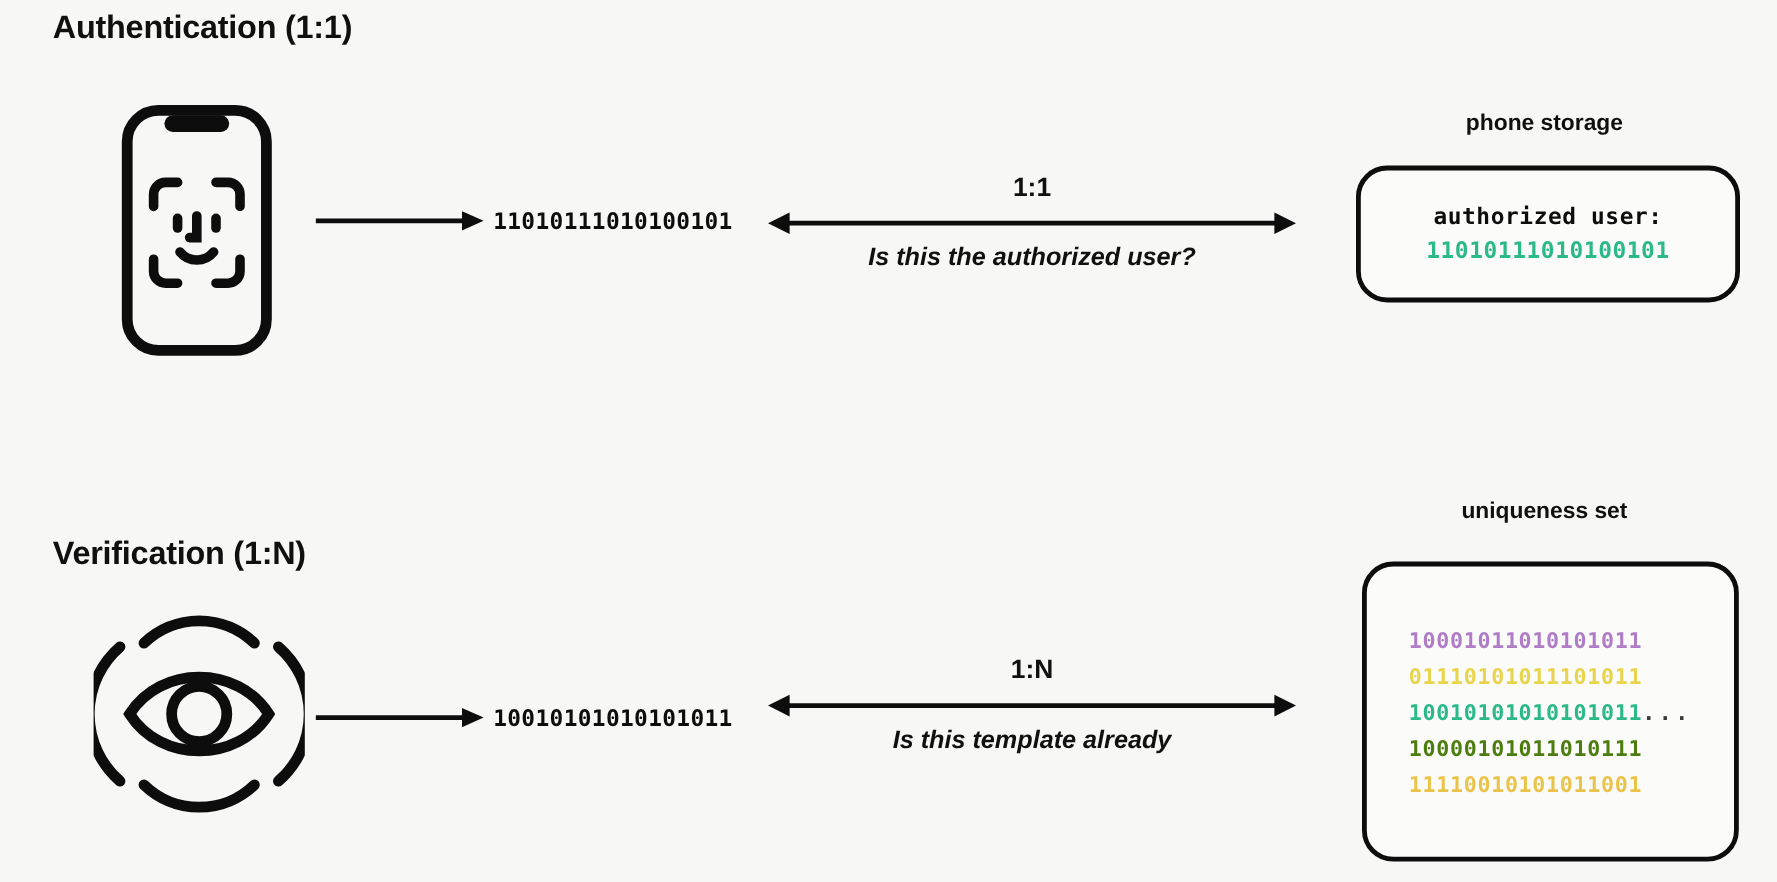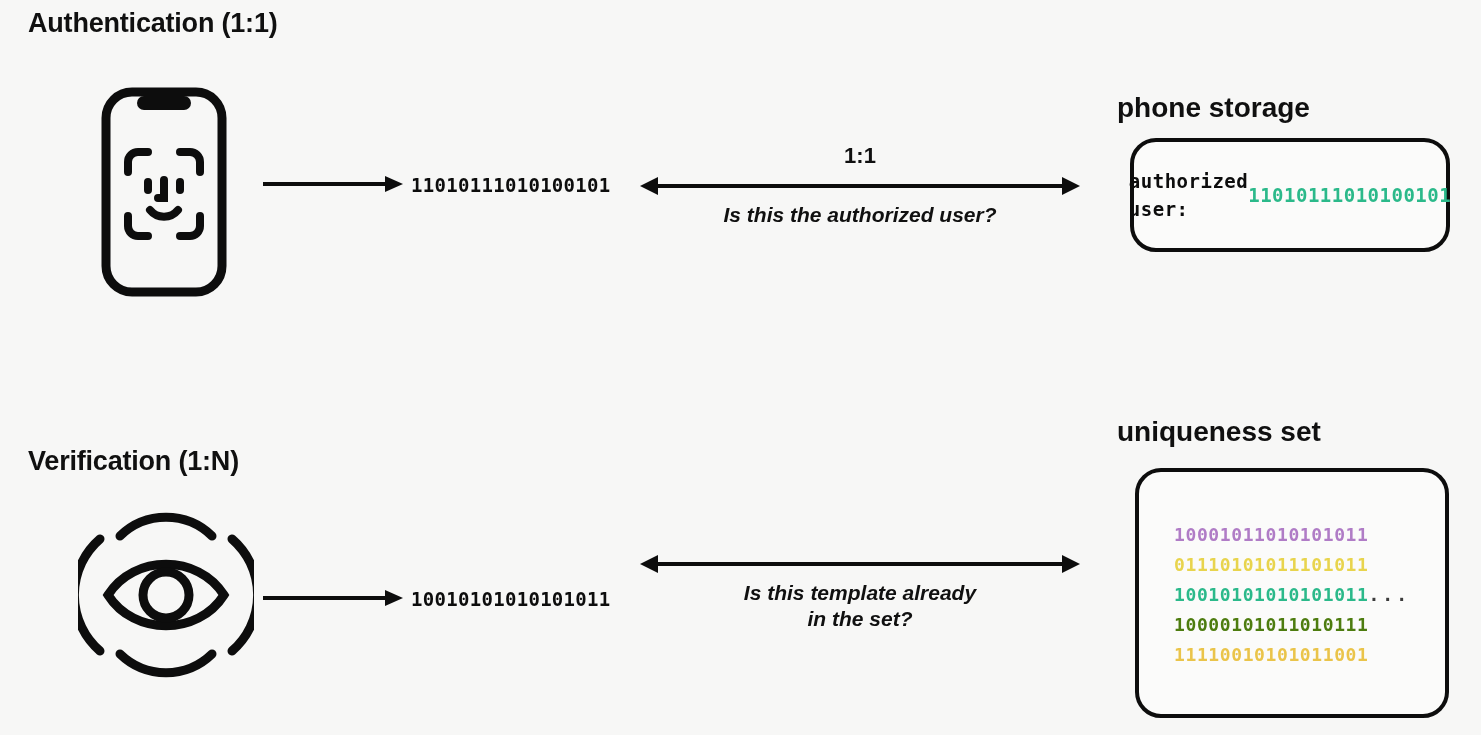--- a/index.html
+++ b/index.html
@@ -20,50 +20,51 @@
 
   .abs { position: absolute; }
 
   
   .section-title {
     font-size: 27px;
     font-weight: bold;
     letter-spacing: -0.2px;
     color: #101010;
     white-space: nowrap;
+    margin-left: 16px;
   }
   #title-auth { left: 28px; top: 8px; }
   #title-ver  { left: 28px; top: 446px; }
 
   
   .store-label {
-    font-size: 28px;
+    font-size: 19px;
     font-weight: bold;
     color: #101010;
     width: 340px;
-    text-align: left;
+    text-align: center;
     white-space: nowrap;
   }
   #label-phone-storage { left: 1117px; top: 92px; }
   #label-uniqueness-set { left: 1117px; top: 416px; }
 
   
   .store-box {
     border: 4px solid #0d0d0d;
     border-radius: 26px;
     background: #fbfbfa;
     box-sizing: border-box;
   }
   #box-phone-storage {
     left: 1130px;
     top: 138px;
     width: 320px;
     height: 114px;
     display: flex;
-    flex-direction: row;
+    flex-direction: column;
     align-items: center;
     justify-content: center;
   }
   #box-uniqueness-set {
     left: 1135px;
     top: 468px;
     width: 314px;
     height: 250px;
     display: flex;
     flex-direction: row;
@@ -223,30 +224,30 @@
 <div class="abs arrow-right" id="arrow-ver-capture">
   <svg width="140" height="20" viewBox="0 0 140 20" aria-hidden="true">
     <line x1="0" y1="10" x2="124" y2="10" stroke="#0d0d0d" stroke-width="4"></line>
     <polygon points="122,2 140,10 122,18" fill="#0d0d0d"></polygon>
   </svg>
 </div>
 
 <div class="abs template-string" id="template-ver">10010101010101011</div>
 
 <div class="abs" id="compare-ver">
+  <div class="compare-ratio">1:N</div>
   <div class="compare-arrow-wrap">
     <svg width="440" height="22" viewBox="0 0 440 22" aria-hidden="true">
       <line x1="16" y1="11" x2="424" y2="11" stroke="#0d0d0d" stroke-width="4"></line>
       <polygon points="18,2 0,11 18,20" fill="#0d0d0d"></polygon>
       <polygon points="422,2 440,11 422,20" fill="#0d0d0d"></polygon>
     </svg>
   </div>
   <div class="compare-question">
     <div>Is this template already</div>
-    <div>in the set?</div>
   </div>
 </div>
 
 <div class="abs store-label" id="label-uniqueness-set">uniqueness set</div>
 
 <div class="abs store-box" id="box-uniqueness-set">
   <div id="uniqueness-rows">
       <div class="mono set-row" style="color: rgb(176, 124, 198);">10001011010101011</div>
       <div class="mono set-row" style="color: rgb(232, 212, 77);">01110101011101011</div>
       <div class="mono set-row" style="color: rgb(43, 185, 138);">10010101010101011</div>

